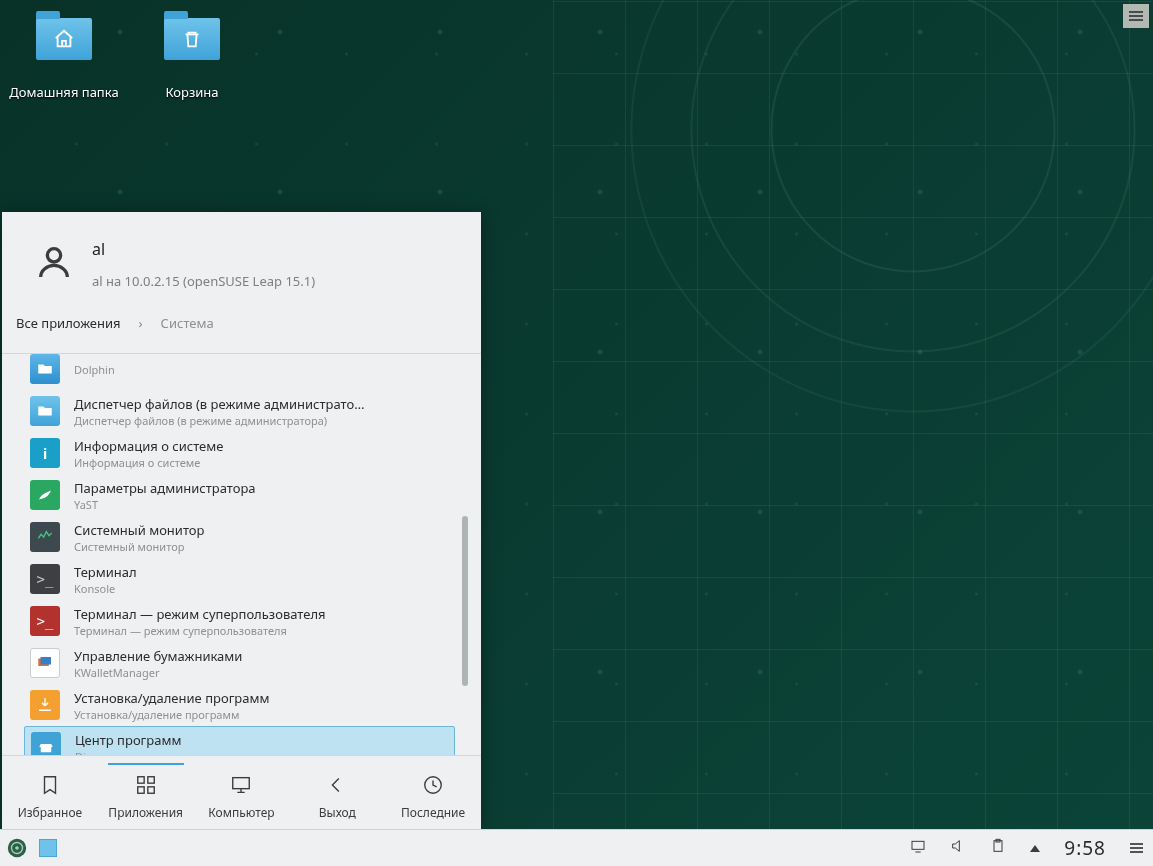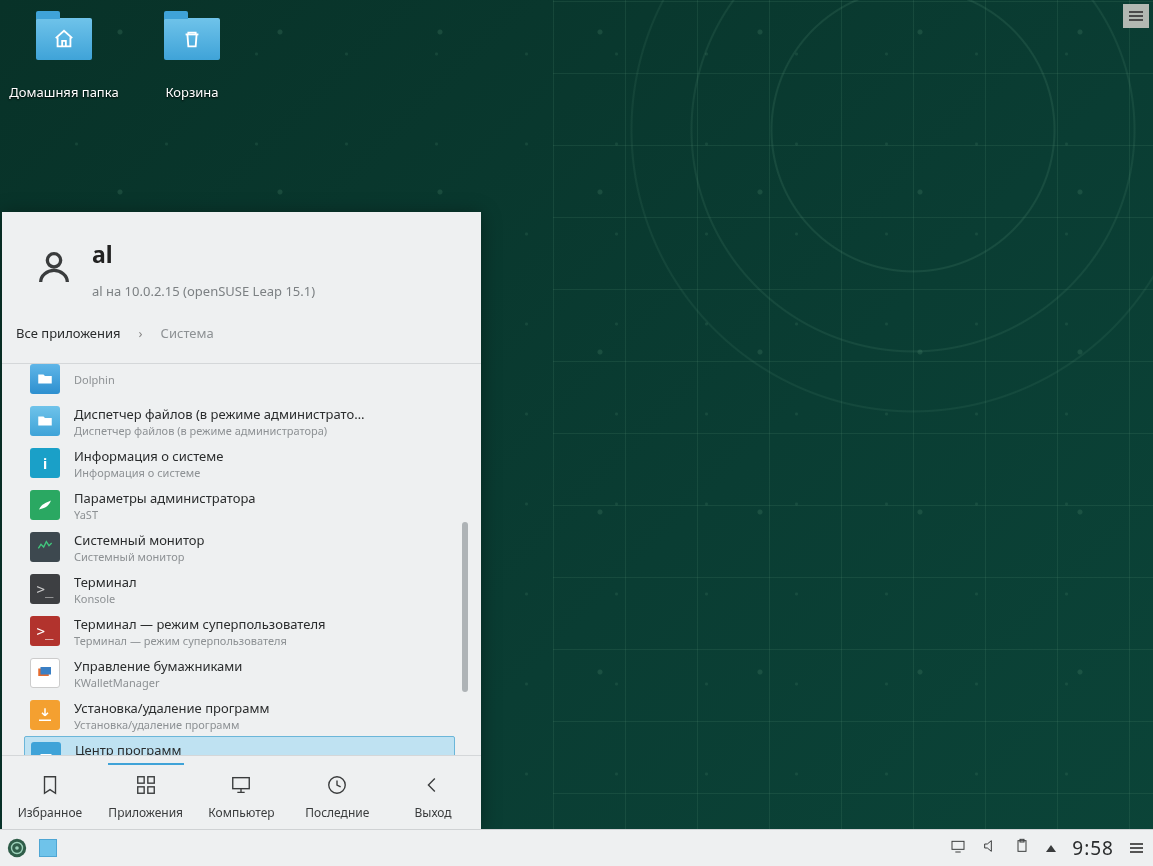--- a/index.html
+++ b/index.html
@@ -61,21 +61,21 @@
 
 .launcher {
   position:absolute; left:2px; bottom:37px; width:479px; height:617px;
   background:#eef0f1; color:#2a2c2d; box-shadow:0 2px 18px rgba(0,0,0,0.35);
   display:flex; flex-direction:column;
 }
 .launcher-header {
   display:flex; align-items:center; gap:18px; padding:26px 18px 18px 32px;
 }
 .avatar-icon svg { width:40px; height:40px; stroke:#3a3c3d; fill:none; stroke-width:2; }
-.user-block .uname { font-size:23px; color:#222;font-weight:bold; }
+.user-block .uname { font-size:16px; color:#222; }
 .user-block .uhost { font-size:13px; color:#7c8083; margin-top:12px; }
 
 .breadcrumb {
   display:flex; align-items:center; gap:18px; padding:6px 14px 21px;
   font-size:13px; border-bottom:1px solid #d4d7d9;
 }
 .bc-link { color:#2a2c2d; cursor:pointer; }
 .bc-chevron { color:#888; }
 .bc-current { color:#8d9194; }
 
@@ -138,21 +138,21 @@
   display:flex; align-items:center;
 }
 .start-btn {
   width:34px; height:100%; display:flex; align-items:center; justify-content:center;
 }
 .start-btn svg { width:22px; height:22px; }
 .task-active {
   width:18px; height:18px; background:#6fc3ea; border:1px solid #4ea6d4; margin-left:5px;
 }
 .tray {
-  margin-left:auto; display:flex; align-items:center; gap:16px; padding-right:10px; height:100%;
+  margin-left:auto; display:flex; align-items:center; gap:24px; padding-right:10px; height:100%;
 }
 .tray svg { width:16px; height:16px; stroke:#3a3c3d; fill:none; stroke-width:1.5; }
 .tray .triangle-up { width:0;height:0;border-left:5px solid transparent;border-right:5px solid transparent;border-bottom:7px solid #3a3c3d; }
 .clock { font-size:19px; color:#2a2c2d; letter-spacing:1px; }
 .tray-burger { width:13px; height:2px; background:#555; box-shadow:0 -4px 0 #555, 0 4px 0 #555; }
 
 </style>
 </head>
 <body>
 
@@ -341,30 +341,30 @@
     </div>
     <div class="ltab">
       <svg viewBox="0 0 24 24">
           <rect x="3" y="4" width="18" height="12"></rect>
           <path d="M8 20h8M12 16v4"></path>
         </svg>
       <span>Компьютер</span>
     </div>
     <div class="ltab">
       <svg viewBox="0 0 24 24">
+          <path d="M14 5l-7 7 7 7"></path>
+        </svg>
+      <span>Выход</span>
+    </div>
+    <div class="ltab">
+      <svg viewBox="0 0 24 24">
           <circle cx="12" cy="12" r="9"></circle>
           <path d="M12 7v5l4 2"></path>
         </svg>
       <span>Последние</span>
-    </div>
-    <div class="ltab">
-      <svg viewBox="0 0 24 24">
-          <path d="M14 5l-7 7 7 7"></path>
-        </svg>
-      <span>Выход</span>
     </div>
   </div>
 </div>
 
 <div class="taskbar">
   <div class="start-btn">
     <svg viewBox="0 0 24 24">
         <circle cx="12" cy="12" r="10" fill="#2f5d49"></circle>
         <circle cx="12" cy="12" r="6" fill="none" stroke="#9dd1ba" stroke-width="1.5"></circle>
         <circle cx="12" cy="12" r="2" fill="#9dd1ba"></circle>

